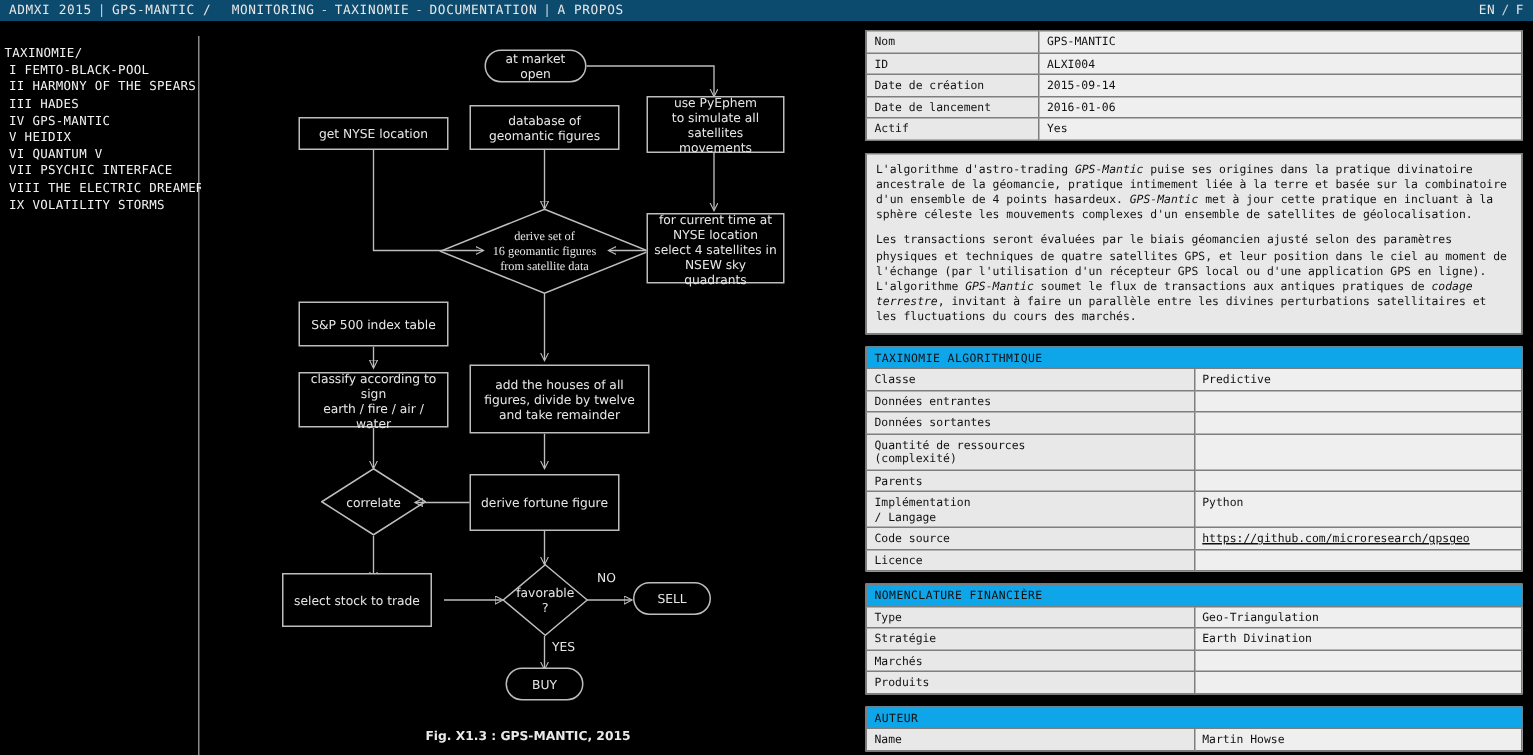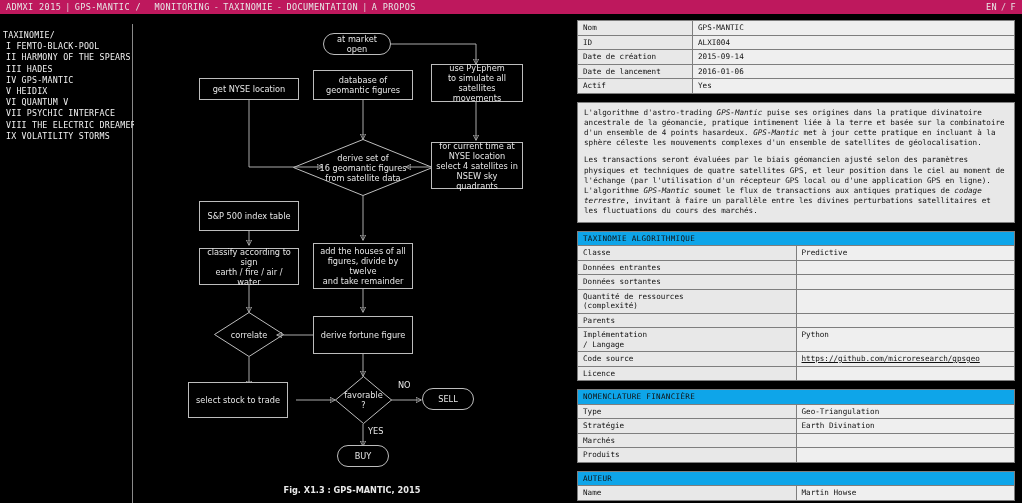--- a/index.html
+++ b/index.html
@@ -4,21 +4,21 @@
 <style>
   html,body{margin:0;padding:0;background:#000;}
   body{
     width:1022px;height:503px;overflow:hidden;
     font-family:"DejaVu Sans Mono","Liberation Mono",monospace;
     background:#000;color:#fff;
   }
   
   #topbar{
     position:absolute;left:0;top:0;width:1022px;height:14px;
-    background:#be185d;color:#e8e8e8;
+    background:#0c4a6e;color:#e8e8e8;
     font-size:8.5px;letter-spacing:.4px;
     display:flex;align-items:center;justify-content:space-between;
     padding:0 6px;box-sizing:border-box;white-space:nowrap;
   }
   #topbar .nav{display:flex;align-items:center;gap:0;}
   #topbar .nav span{display:inline-block;}
   #topbar .sep{opacity:.85;padding:0 4px;}
   .navlink{cursor:pointer;}
   #topbar .lang{display:flex;align-items:center;font-size:8.5px;}
 
@@ -191,35 +191,35 @@
 geomantic figures</div>
 
     <div class="node" style="left:297px;top:50px;width:92px;height:38px;white-space:pre-line;">use PyEphem
 to simulate all
 satellites movements</div>
 
     <div class="diamond" style="left:159px;top:125px;width:140px;height:57px;">
       <svg class="dshape" viewBox="0 0 140 57" preserveAspectRatio="none">
         <polygon points="70,0.5 139.5,28.5 70,56.5 0.5,28.5" fill="none" stroke="#bdbdbd" stroke-width="1"></polygon>
       </svg>
-      <div class="dlabel" style="white-space:pre-line;">derive set of
+      <div class="dlabel" style="white-space:pre-line;font-family:Liberation Serif, serif;">derive set of
 16 geomantic figures
 from satellite data</div>
     </div>
 
     <div class="node" style="left:297px;top:128px;width:92px;height:47px;white-space:pre-line;">for current time at NYSE location
 select 4 satellites in
 NSEW sky quadrants</div>
 
     <div class="node" style="left:65px;top:187px;width:100px;height:30px;">S&amp;P 500 index table</div>
 
     <div class="node" style="left:65px;top:234px;width:100px;height:37px;white-space:pre-line;">classify according to sign
 earth / fire / air / water</div>
 
-    <div class="node" style="left:179px;top:229px;width:100px;height:46px;white-space:pre-line;">add the houses of all
+    <div class="node" style="left:179px;top:229px;width:120px;height:46px;white-space:pre-line;">add the houses of all
 figures, divide by twelve
 and take remainder</div>
 
     <div class="diamond" style="left:80px;top:298px;width:70px;height:45px;">
       <svg class="dshape" viewBox="0 0 70 45" preserveAspectRatio="none">
         <polygon points="35,0.5 69.5,22.5 35,44.5 0.5,22.5" fill="none" stroke="#bdbdbd" stroke-width="1"></polygon>
       </svg>
       <div class="dlabel">correlate</div>
     </div>
 

